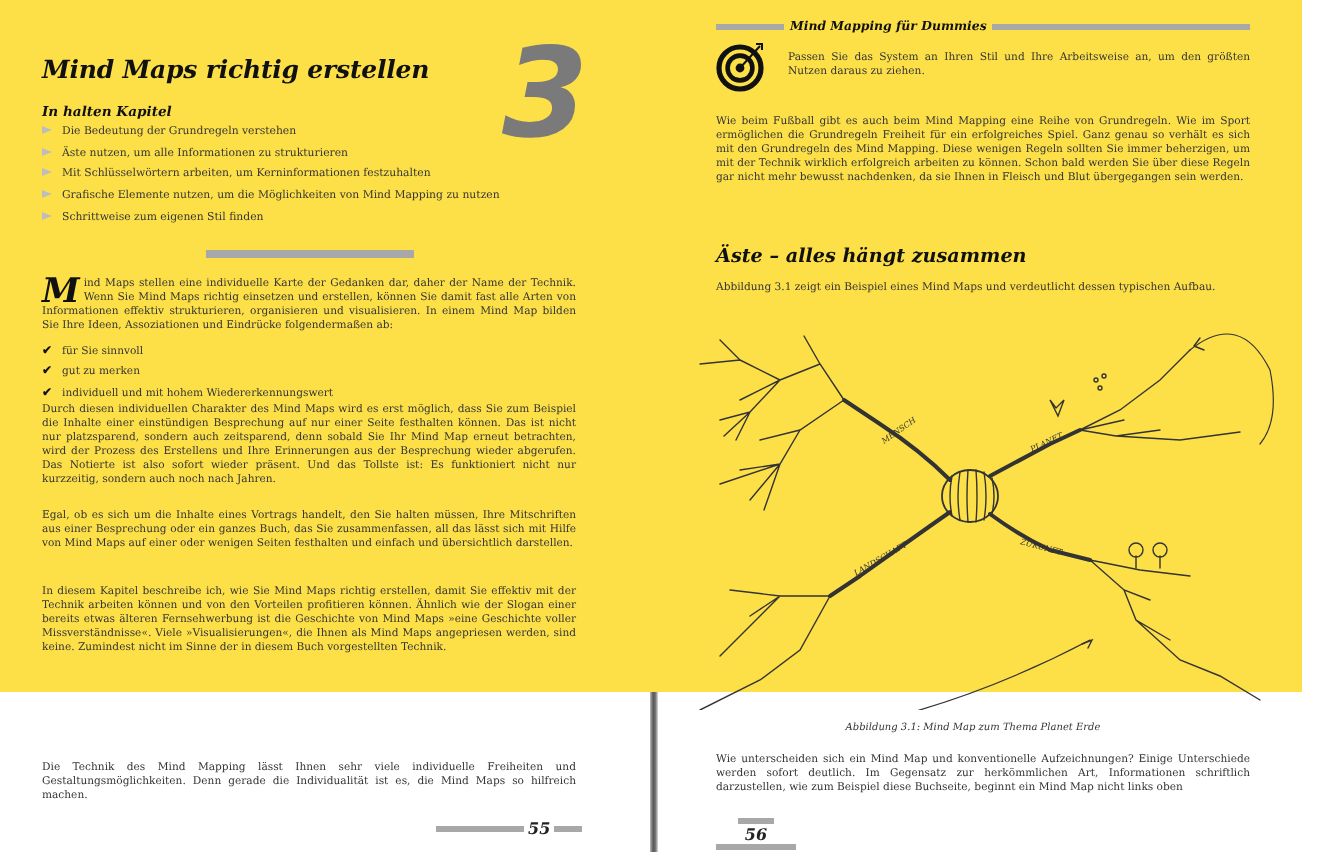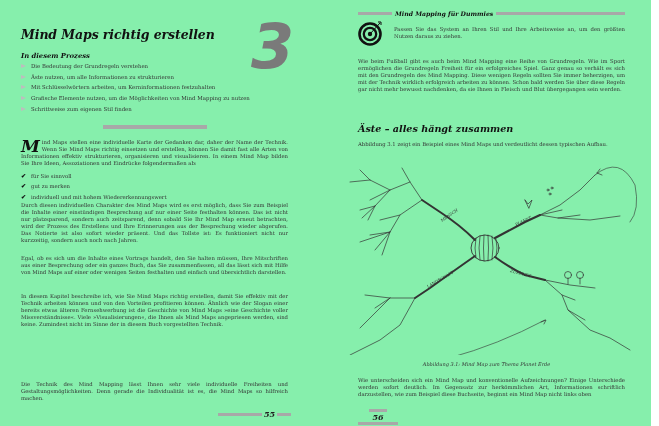--- a/index.html
+++ b/index.html
@@ -1,20 +1,20 @@
 <!DOCTYPE html>
 <html><head>
 <meta charset="utf-8">
 <style>
   html, body { margin: 0; padding: 0; }
   body {
     width: 659px; height: 426px; background: #ffffff; overflow: hidden;
     position: relative; font-family: "DejaVu Serif", serif; color: #2a2a2a;
   }
-  .page { position: absolute; top: 0; height: 426px; background: #86efac; }
+  .page { position: absolute; top: 0; height: 346px; background: #fde047; }
   #page-left { left: 0; width: 326px; }
   #page-right { left: 322px; width: 329px; }
   .gutter { position: absolute; left: 325px; top: 0; width: 4px; height: 426px;
     background: linear-gradient(to right, #bbb, #555 40%, #777 70%, #ddd); }
 
   .body-text { font-size: 5.3px; line-height: 7.0px; text-align: justify; margin: 0; color: #333; }
 
   
   .chapter-title { position: absolute; left: 21px; top: 27px; font-family: "DejaVu Serif", serif;
     font-style: italic; font-weight: bold; font-size: 12.5px; color: #111; margin: 0; letter-spacing: -0.1px; }
@@ -61,21 +61,21 @@
   .folio-right { position: absolute; left: 36px; top: 409px; display: flex; align-items: center; flex-direction: column; }
   .mm-label { font-family: "DejaVu Serif", serif; font-style: italic; font-size: 4px; fill: #333; }
 </style>
 </head>
 <body>
 
 <div id="page-left" class="page">
   <h1 class="chapter-title">Mind Maps richtig erstellen</h1>
   <div class="chapter-number">3</div>
 
-  <h3 class="kapitel-head">In diesem Prozess</h3>
+  <h3 class="kapitel-head">In halten Kapitel</h3>
   <ul class="kapitel-list">
     <li><span class="tri"></span><span>Die Bedeutung der Grundregeln verstehen</span></li>
     <li><span class="tri"></span><span>Äste nutzen, um alle Informationen zu strukturieren</span></li>
     <li><span class="tri"></span><span>Mit Schlüsselwörtern arbeiten, um Kerninformationen festzuhalten</span></li>
     <li><span class="tri"></span><span>Grafische Elemente nutzen, um die Möglichkeiten von Mind Mapping zu nutzen</span></li>
     <li><span class="tri"></span><span>Schrittweise zum eigenen Stil finden</span></li>
   </ul>
   <div class="sep-bar"></div>
 
   <p class="body-text intro"><span class="dropcap">M</span><span>ind Maps stellen eine individuelle Karte der Gedanken dar, daher der Name der Technik. Wenn Sie Mind Maps richtig einsetzen und erstellen, können Sie damit fast alle Arten von Informationen effektiv strukturieren, organisieren und visualisieren. In einem Mind Map bilden Sie Ihre Ideen, Assoziationen und Eindrücke folgendermaßen ab:</span></p>

